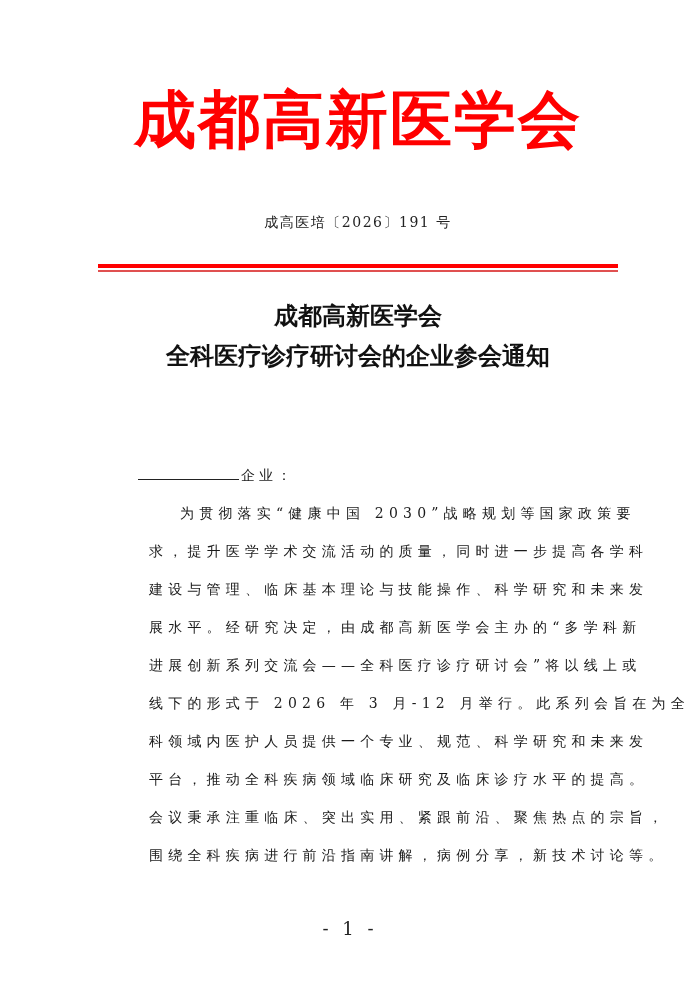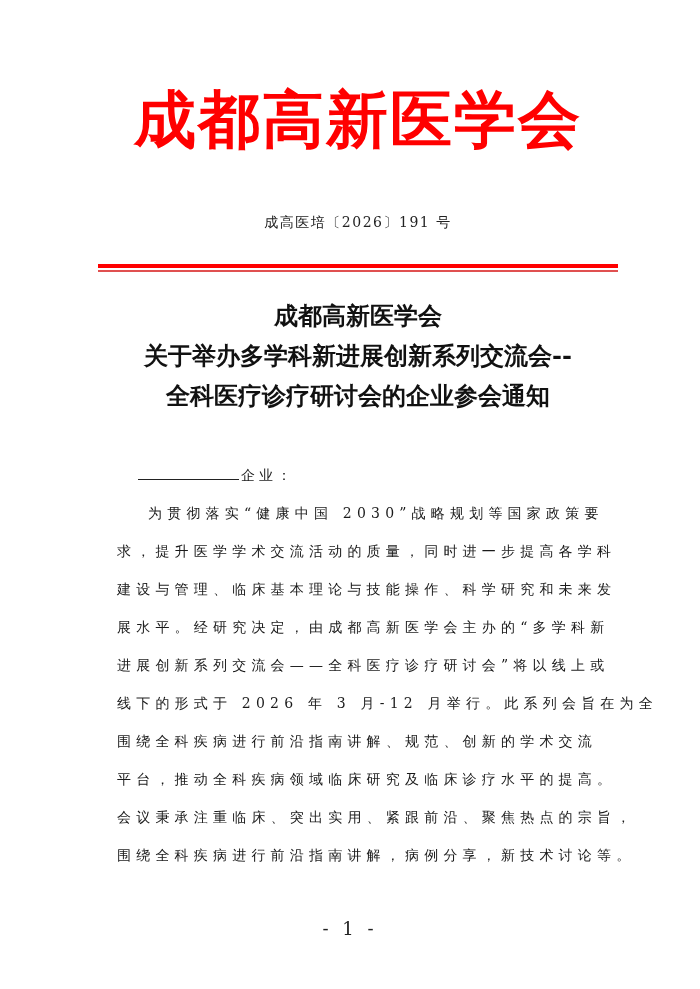--- a/index.html
+++ b/index.html
@@ -87,20 +87,21 @@
     width: 470px;
     font-size: 14px;
     line-height: 38px;
     letter-spacing: 5.2px;
     color: #1a1a1a;
   }
   .line {
     display: block;
     white-space: nowrap;
     height: 38px;
+    margin-left: 32px;
   }
   .indent {
     padding-left: 31px;
   }
   .salutation {
     display: block;
     white-space: nowrap;
     height: 38px;
     padding-left: 21px;
     letter-spacing: 1px;
@@ -135,35 +136,34 @@
 
   <div class="masthead">成都高新医学会</div>
 
   <div class="docnum">成高医培〔2026〕191 号</div>
 
   <div class="rule-thick"></div>
   <div class="rule-thin"></div>
 
   <div class="title-block">
     <span class="title-line">成都高新医学会</span>
-    <span class="title-line">关于举办多学科新进展创新系列交流会--</span>
     <span class="title-line">全科医疗诊疗研讨会的企业参会通知</span>
   </div>
 
   <div class="body-text">
     <span class="salutation">
       <span class="blank-underline"></span><span class="salutation-text">企业：</span>
     </span>
     <span class="line indent">为贯彻落实“健康中国 2030”战略规划等国家政策要</span>
     <span class="line">求，提升医学学术交流活动的质量，同时进一步提高各学科</span>
     <span class="line">建设与管理、临床基本理论与技能操作、科学研究和未来发</span>
     <span class="line">展水平。经研究决定，由成都高新医学会主办的“多学科新</span>
     <span class="line">进展创新系列交流会——全科医疗诊疗研讨会”将以线上或</span>
     <span class="line">线下的形式于 2026 年 3 月-12 月举行。此系列会旨在为全</span>
-    <span class="line">围绕全科疾病进行前沿指南讲解、规范、创新的学术交流</span>
+    <span class="line">科领域内医护人员提供一个专业、规范、科学研究和未来发</span>
     <span class="line">平台，推动全科疾病领域临床研究及临床诊疗水平的提高。</span>
     <span class="line">会议秉承注重临床、突出实用、紧跟前沿、聚焦热点的宗旨，</span>
     <span class="line">围绕全科疾病进行前沿指南讲解，病例分享，新技术讨论等。</span>
   </div>
 
   <div class="page-footer">- 1 -</div>
 
 </div>
 
 </body></html>

